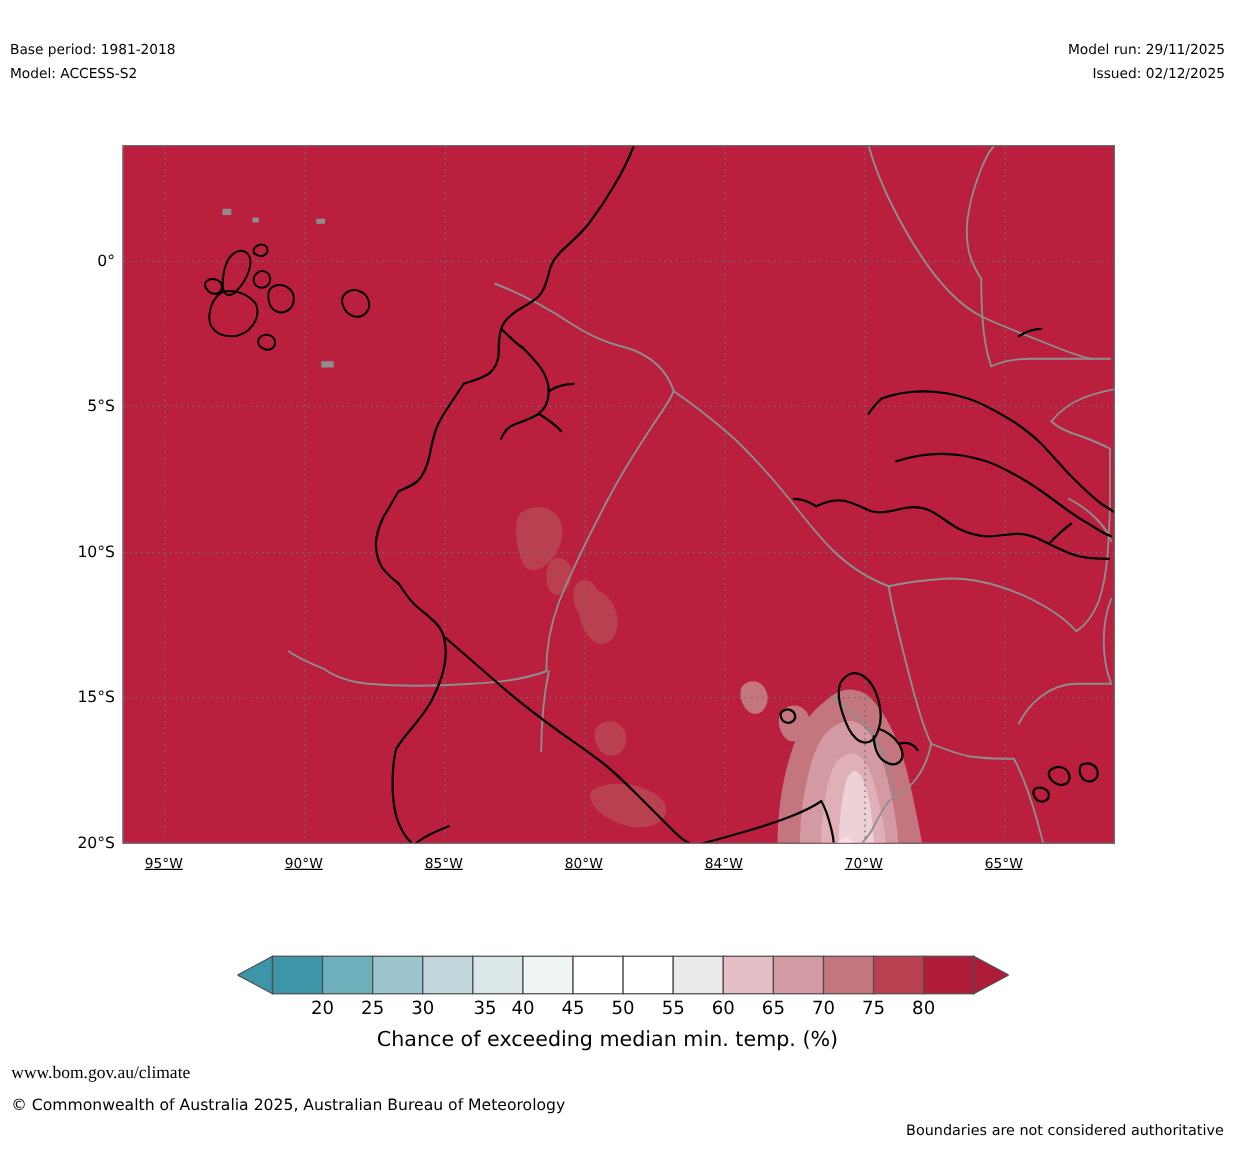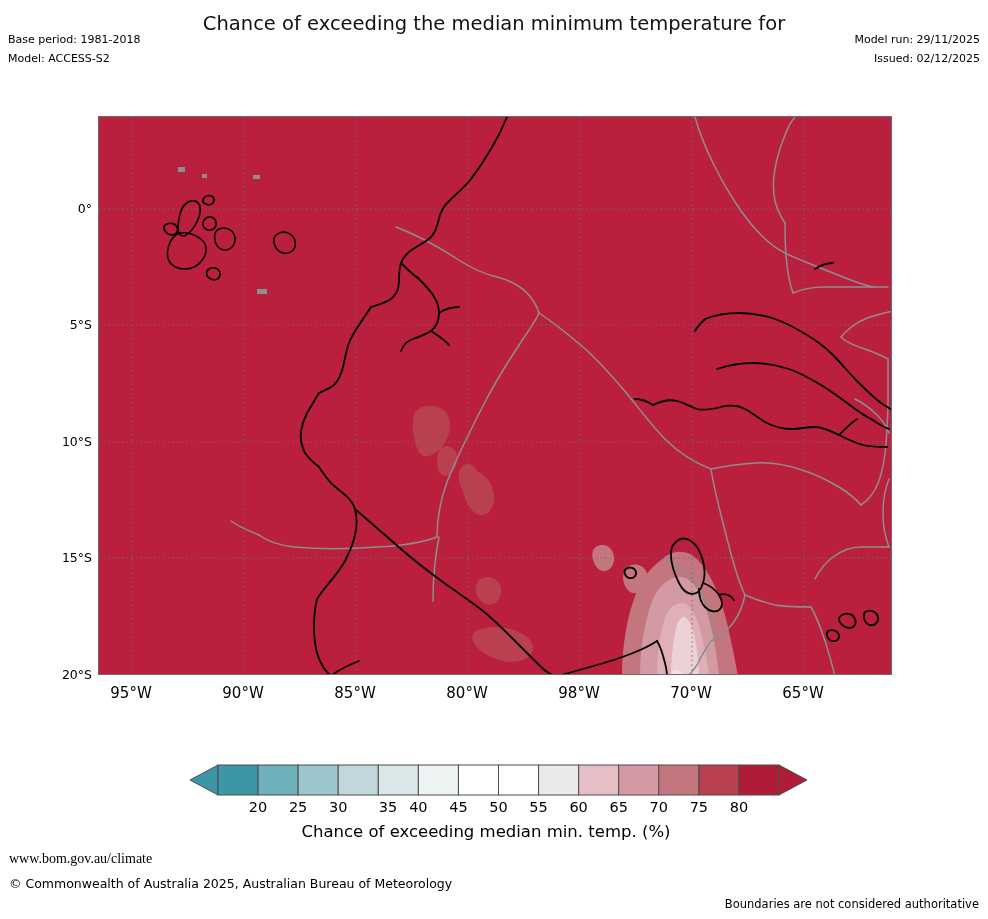--- a/index.html
+++ b/index.html
@@ -27,22 +27,22 @@
   }
   #map-svg{position:absolute;left:0;top:0;width:794px;height:559px;display:block;}
 
   
   .ytick{
     position:absolute;right:100%;margin-right:6px;font-size:12.5px;
     transform:translateY(-50%);white-space:nowrap;text-align:right;
   }
   
   .xtick{
-    position:absolute;top:100%;margin-top:9px;font-size:15px;
-    transform:translateX(-50%);white-space:nowrap;
+    position:absolute;top:100%;margin-top:9px;font-size:11px;
+    transform:translateX(-50%);white-space:nowrap;text-decoration:underline;
   }
 
   
   #cbar-wrap{left:190px;top:763px;width:617px;height:34px;}
   #cbar-svg{display:block;}
   .cbtick{
     position:absolute;top:36px;font-size:14.5px;transform:translateX(-50%);
     white-space:nowrap;
   }
   #cbar-label{
@@ -56,21 +56,20 @@
 </style>
 </head>
 <body>
 
 <div class="abs" id="hdr-left">
   <div>Base period: 1981-2018</div>
   <div>Model: ACCESS-S2</div>
 </div>
 
 <div class="abs" id="title">
-  <div>Chance of exceeding the median minimum temperature for</div>
 </div>
 
 <div class="abs" id="hdr-right">
   <div>Model run: 29/11/2025</div>
   <div>Issued: 02/12/2025</div>
 </div>
 
 <div class="abs" id="map-wrap">
   <div id="map-frame">
     <svg id="map-svg" viewBox="0 0 794 559" preserveAspectRatio="none">
@@ -308,21 +307,21 @@
   <div class="ytick" style="top:92px">0°</div>
   <div class="ytick" style="top:208px">5°S</div>
   <div class="ytick" style="top:325px">10°S</div>
   <div class="ytick" style="top:441px">15°S</div>
   <div class="ytick" style="top:558px">20°S</div>
 
   <div class="xtick" style="left:33px">95°W</div>
   <div class="xtick" style="left:145px">90°W</div>
   <div class="xtick" style="left:257px">85°W</div>
   <div class="xtick" style="left:369px">80°W</div>
-  <div class="xtick" style="left:481px">98°W</div>
+  <div class="xtick" style="left:481px">84°W</div>
   <div class="xtick" style="left:593px">70°W</div>
   <div class="xtick" style="left:705px">65°W</div>
 </div>
 
 <div class="abs" id="cbar-wrap">
   <svg id="cbar-svg" width="617" height="34" viewBox="0 0 617 34">
 
     <polygon points="0,17 28,2 28,32" fill="#3c96a8" stroke="#4d4d4d" stroke-width="1"></polygon>
 
     <polygon points="617,17 589,2 589,32" fill="#b01c38" stroke="#4d4d4d" stroke-width="1"></polygon>

